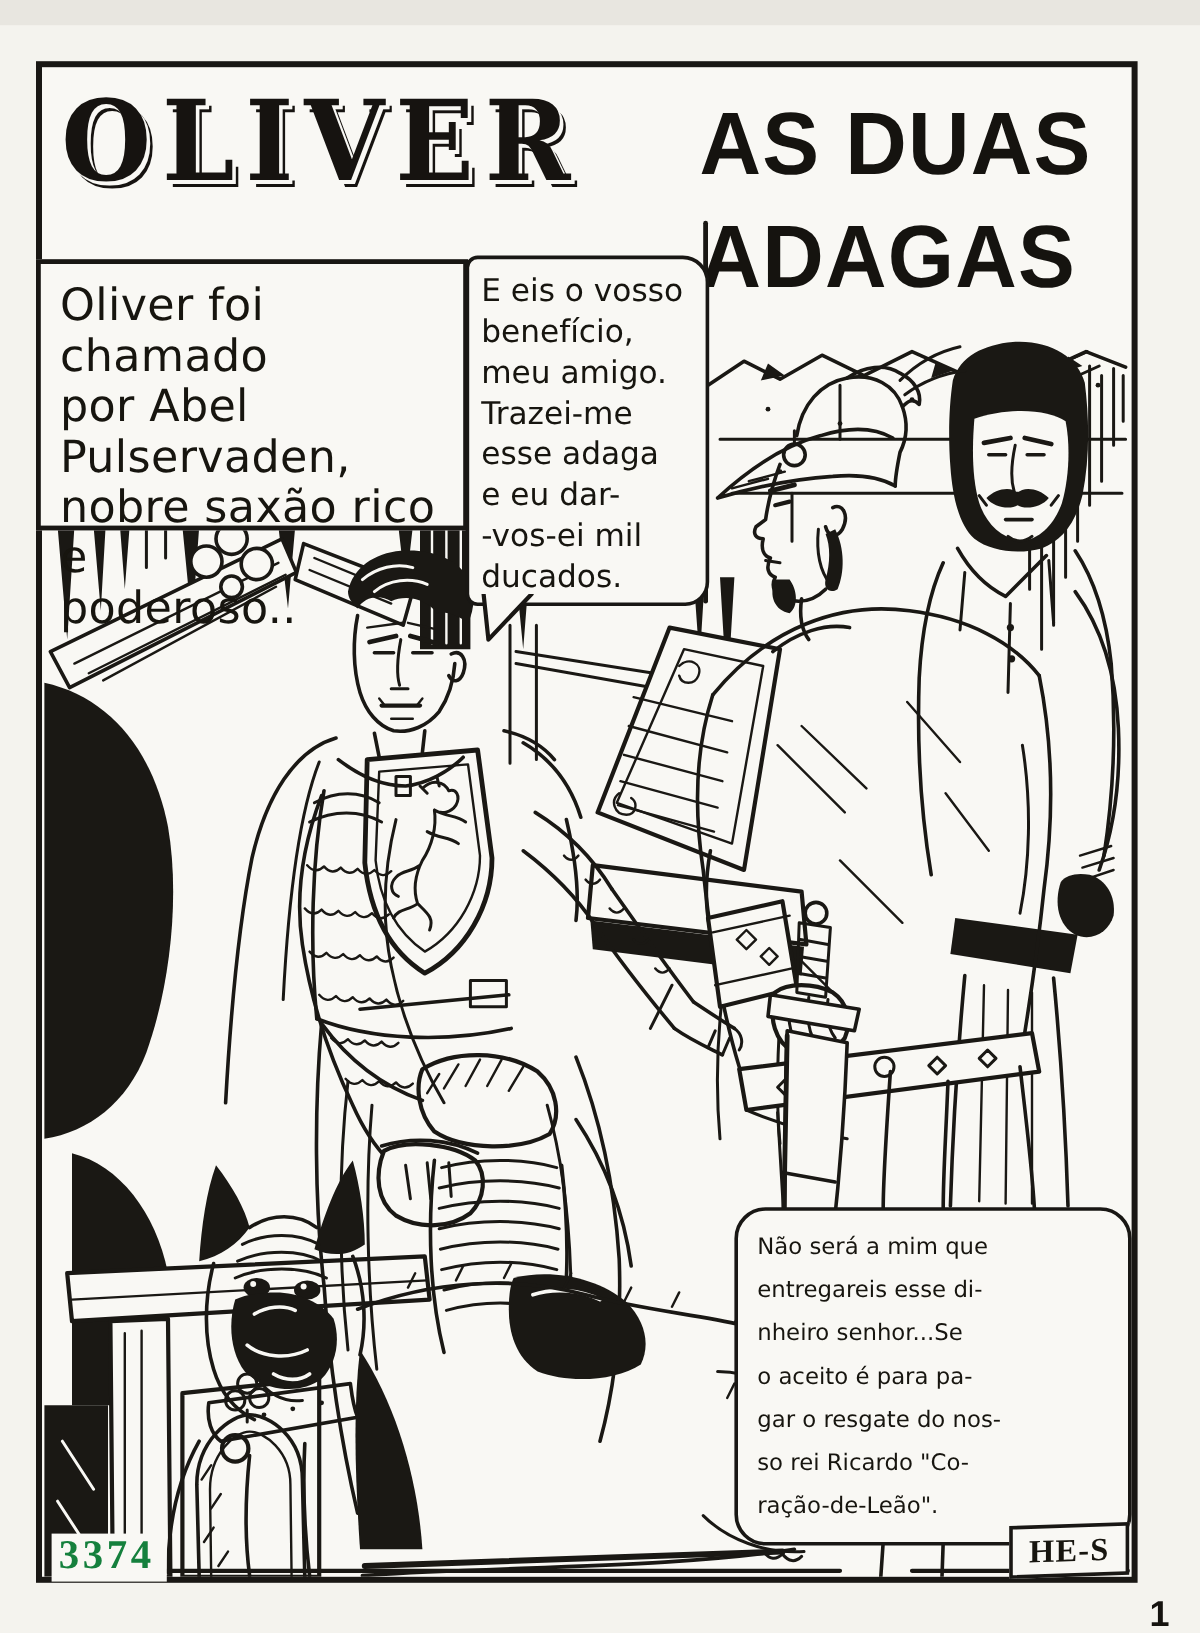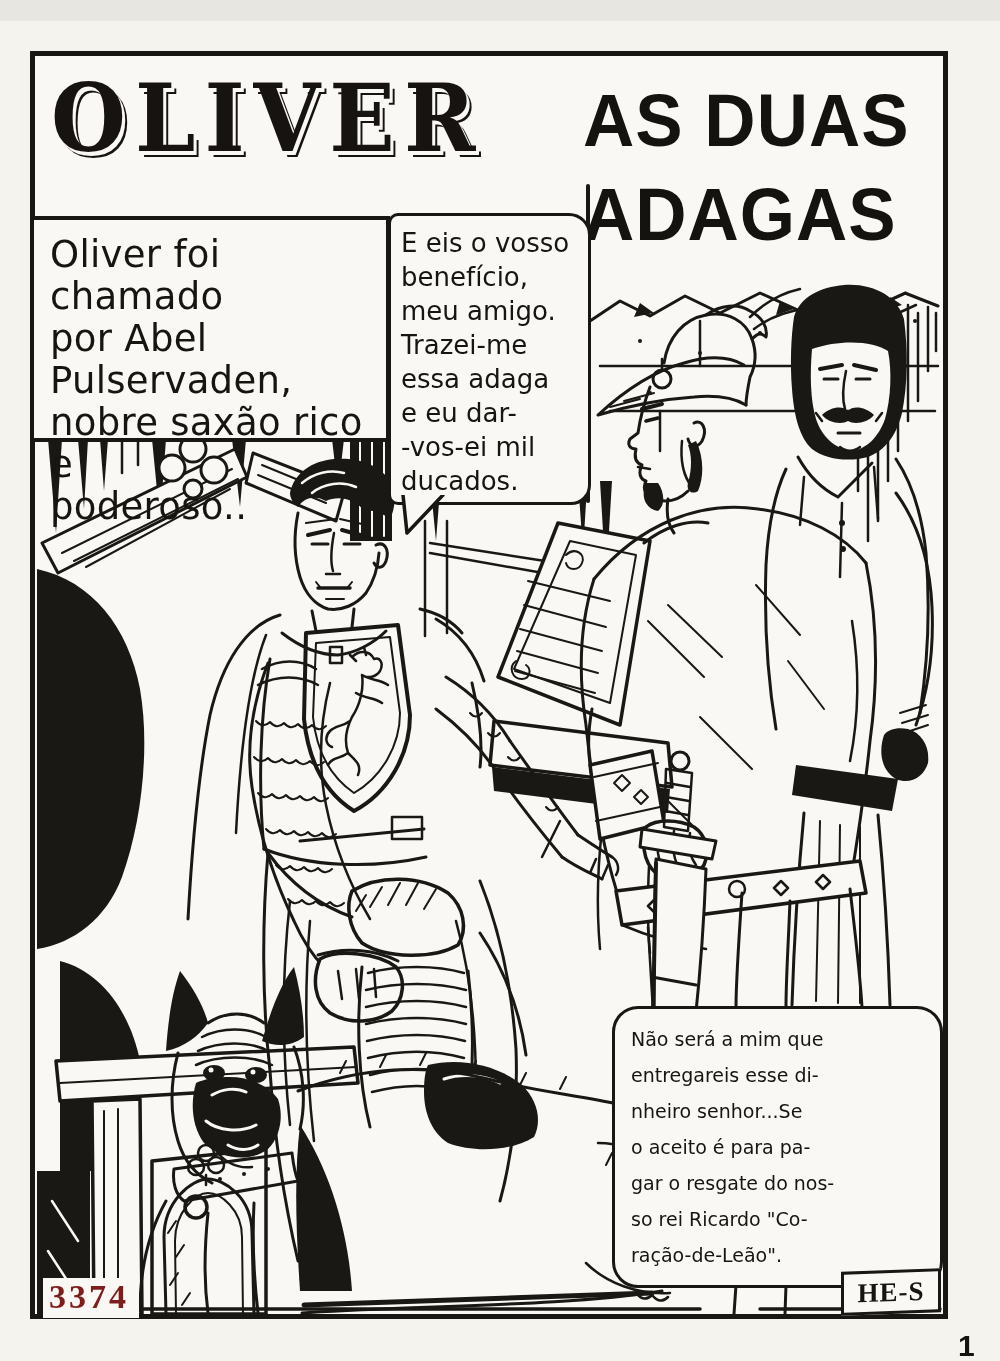--- a/index.html
+++ b/index.html
@@ -19,21 +19,21 @@
   .lettering{font-family:"DejaVu Sans",sans-serif;color:#17150f;white-space:pre-line;}
   .caption .lettering{font-size:37px;line-height:42px;letter-spacing:.3px;}
   .bubble{position:absolute;box-sizing:border-box;background:#f9f8f4;border:3.5px solid #191714;}
   .bubble1{left:353px;top:157px;width:203px;height:292px;border-radius:10px 22px 20px 10px;
            padding:10px 4px 4px 10px;}
   .bubble1 .lettering{font-size:26px;line-height:34px;}
   .bubble2{left:577px;top:950px;width:331px;height:282px;border-radius:26px;padding:12px 6px 6px 16px;}
   .bubble2 .lettering{font-size:19px;line-height:36px;}
   .tail{position:absolute;left:8px;bottom:-33px;width:48px;height:40px;}
   .issue{position:absolute;left:8px;top:1222px;background:#f9f8f4;padding:0 10px 2px 6px;
-         font-family:"Liberation Serif",serif;font-weight:bold;font-size:34px;letter-spacing:3px;color:#7f1d1d;}
+         font-family:"Liberation Serif",serif;font-weight:bold;font-size:34px;letter-spacing:3px;color:#15803d;}
   .artist{position:absolute;left:806px;top:1214px;width:100px;height:44px;box-sizing:border-box;
           border:3.5px solid #191714;background:#f9f8f4;display:flex;align-items:center;justify-content:center;
           transform:skewY(-2deg);font-family:"Liberation Serif",serif;font-weight:bold;font-size:27px;
           letter-spacing:1px;color:#17150f;}
   .pageno{position:absolute;left:958px;top:1308px;font-family:"Liberation Sans",sans-serif;
           font-weight:bold;font-size:30px;color:#15130f;}
 </style>
 </head>
 <body>
 
@@ -274,21 +274,21 @@
 por Abel Pulservaden,
 nobre saxão rico e
 poderoso..</div>
     </div>
 
     <div class="bubble bubble1">
       <div class="lettering">E eis o vosso
 benefício,
 meu amigo.
 Trazei-me
-essa adaga
+esse adaga
 e eu dar-
 -vos-ei mil
 ducados.</div>
       <svg class="tail" viewBox="0 0 48 40">
         <polygon points="4,0 44,0 8,38" fill="#f9f8f4"></polygon>
         <path d="M4 0 L8 38 M44 0 L8 38" stroke="#191714" stroke-width="3.5" fill="none" stroke-linecap="round"></path>
       </svg>
     </div>
 
     <div class="bubble bubble2">

